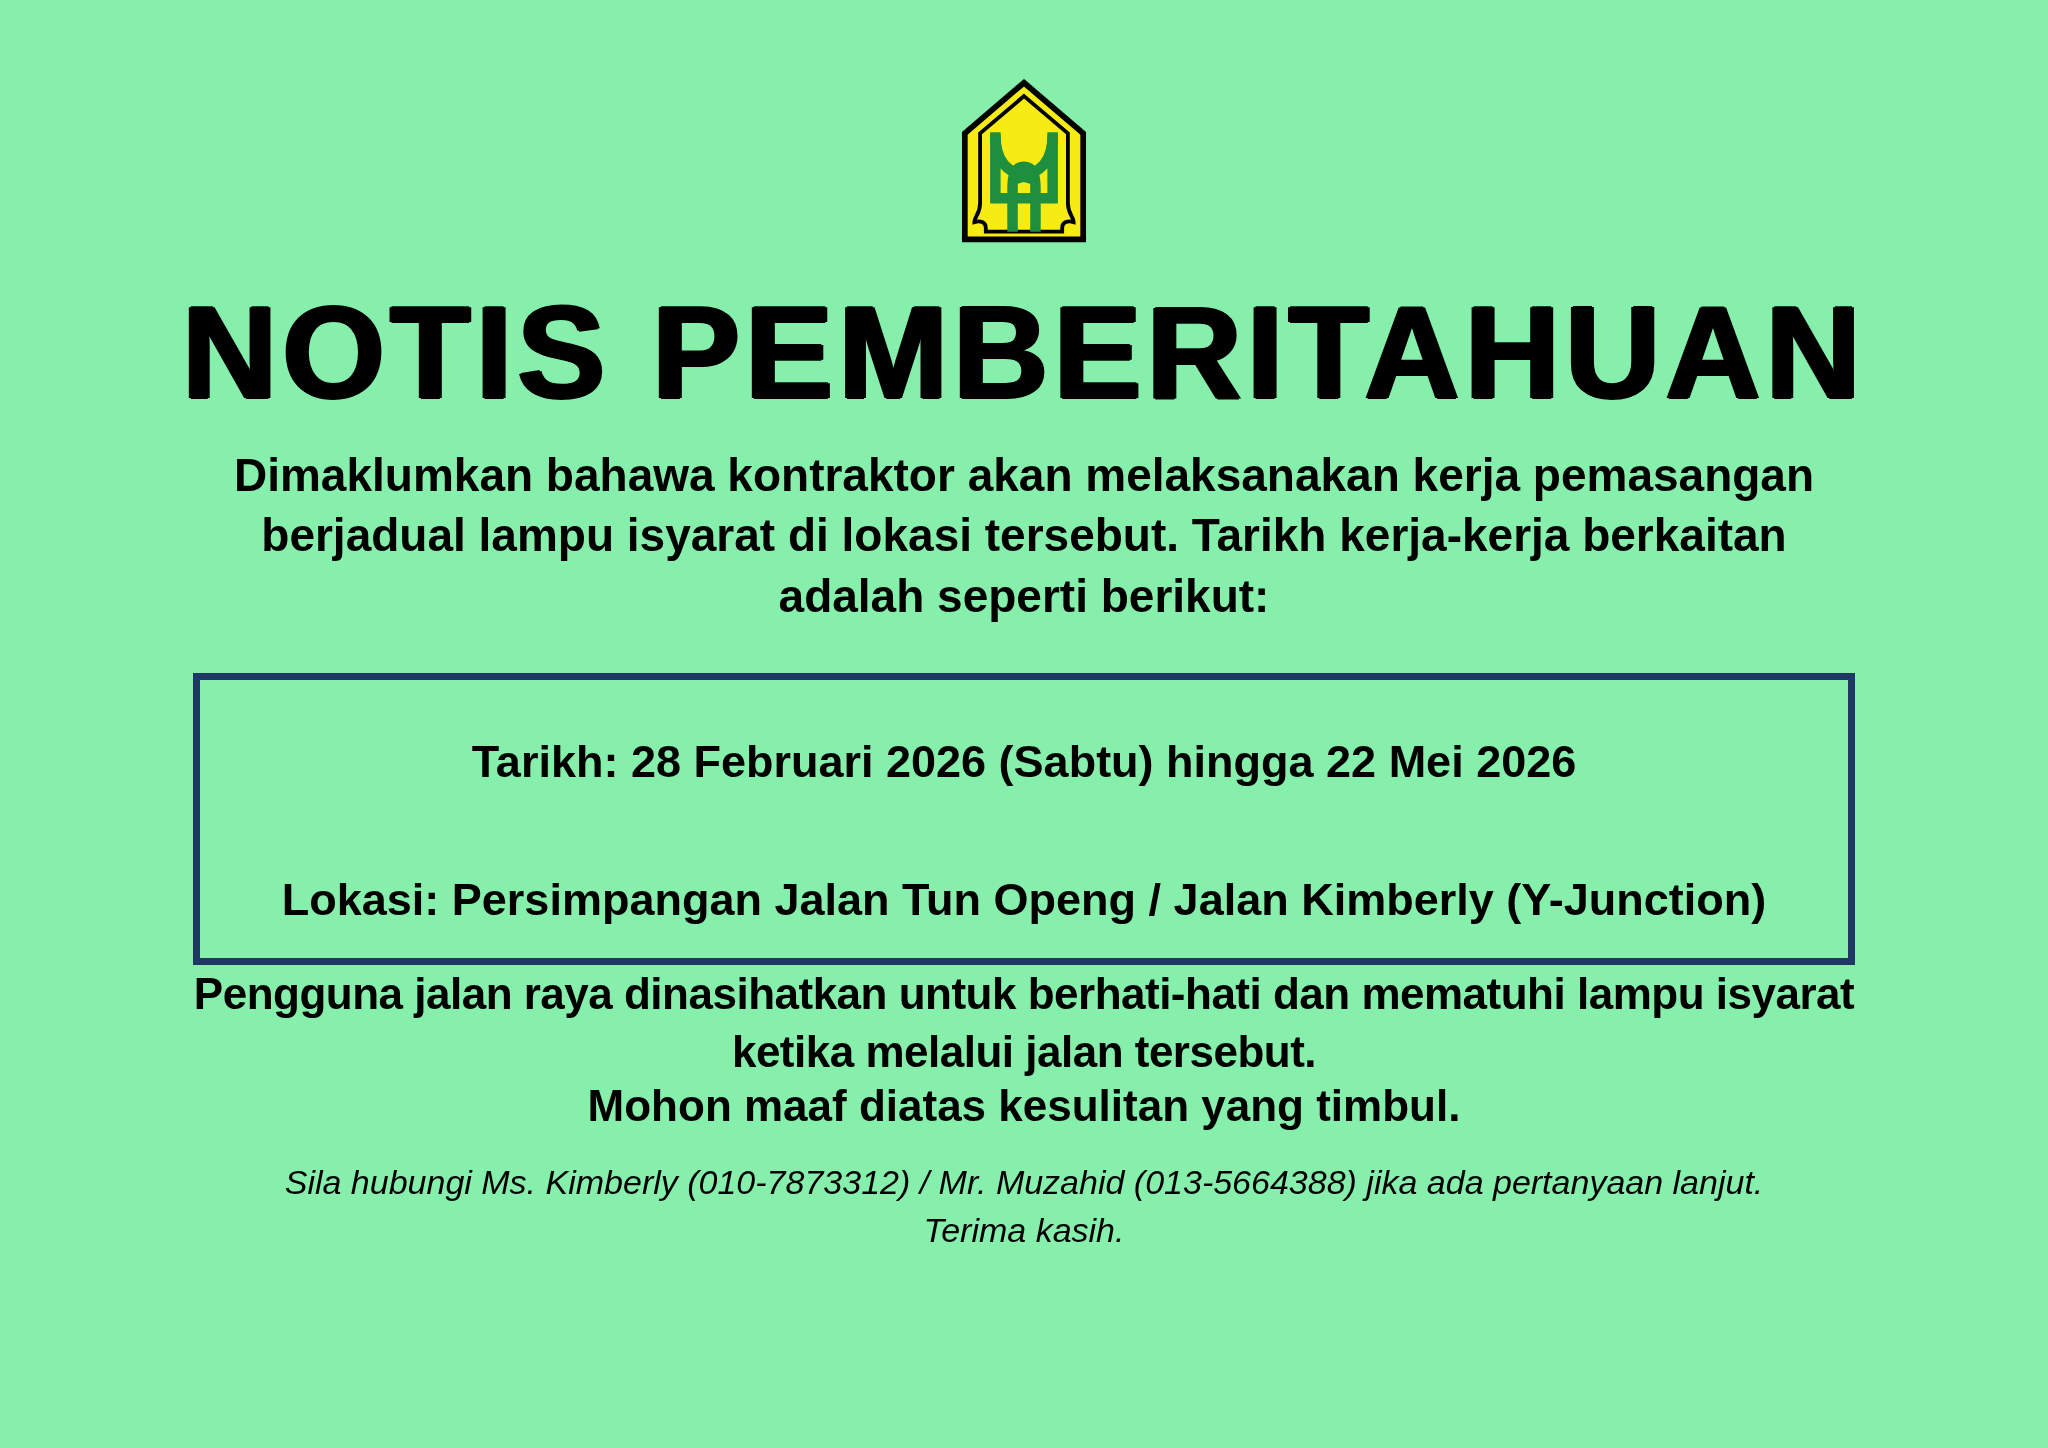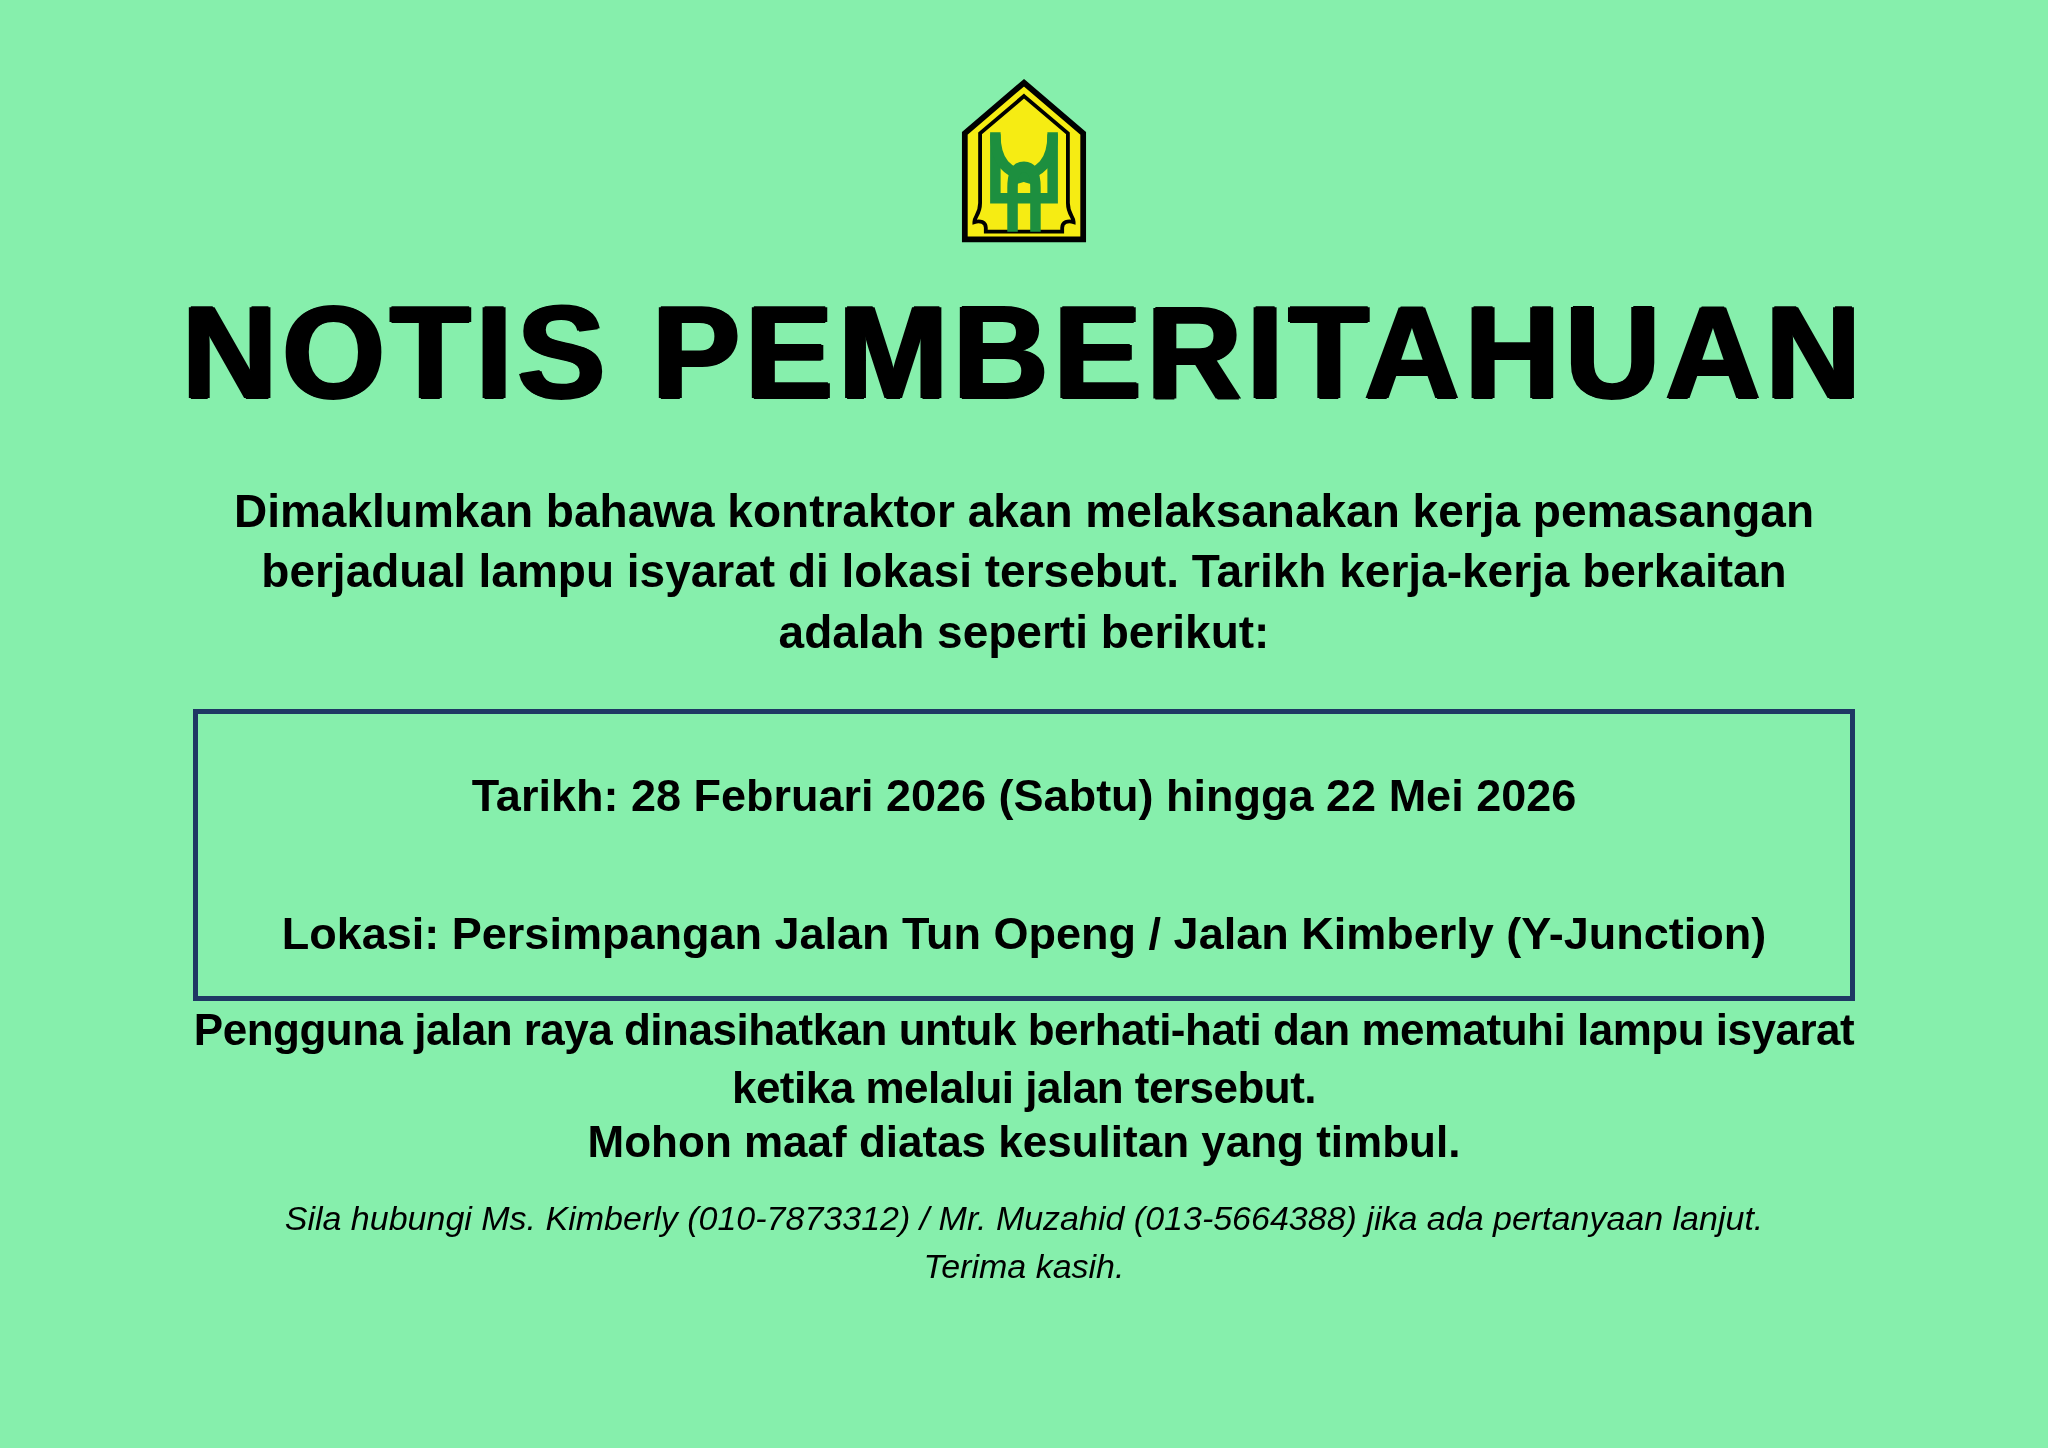--- a/index.html
+++ b/index.html
@@ -22,32 +22,32 @@
   .title {
     margin: 40px 0 0 0;
     font-size: 132px;
     line-height: 1.05;
     font-weight: bold;
     letter-spacing: 5px;
     white-space: nowrap;
     text-shadow: 2px 0 0 #000, -2px 0 0 #000, 0 1px 0 #000, 0 -1px 0 #000;
   }
   .intro {
-    margin-top: 58px;
+    margin-top: 22px;
     font-size: 46px;
     font-weight: bold;
     line-height: 1.32;
     text-align: center;
   }
   .schedule-box {
     margin: 46px auto 0 auto;
     width: 1662px;
     height: 292px;
     box-sizing: border-box;
-    border: 5px solid #22c55e;
+    border: 7px solid #22c55e;
     padding-top: 56px;
   }
   .date-line {
     font-size: 45px;
     font-weight: bold;
     white-space: nowrap;
   }
   .location-line {
     margin-top: 86px;
     font-size: 45px;

